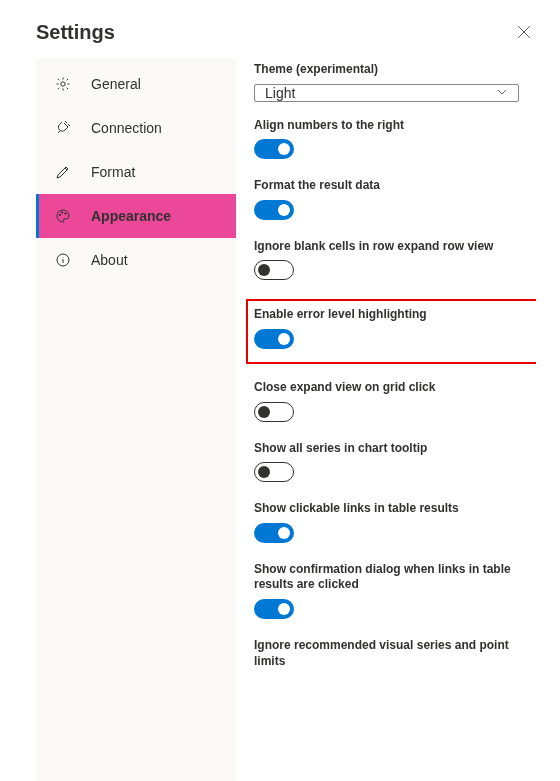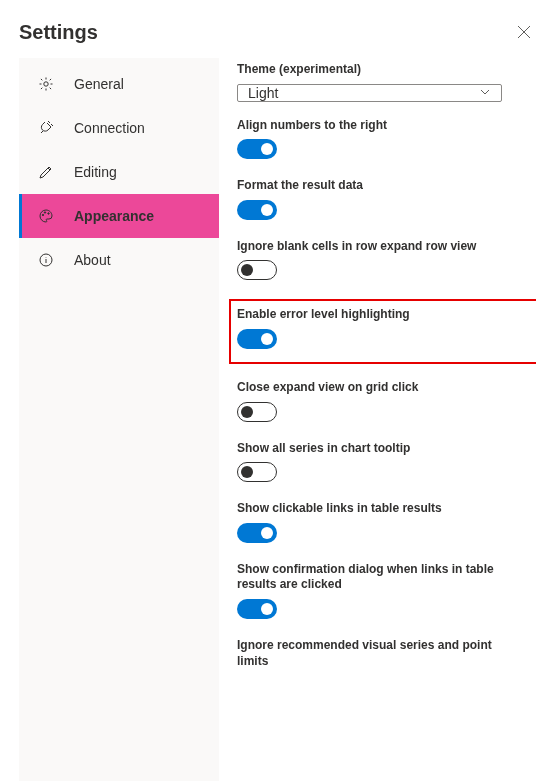--- a/index.html
+++ b/index.html
@@ -5,21 +5,21 @@
     * { box-sizing: border-box; margin: 0; padding: 0; }
     body {
       font-family: "Segoe UI", Arial, sans-serif;
       font-size: 14px;
       color: #323130;
       background: #fff;
       width: 560px;
       height: 781px;
       overflow: hidden;
     }
-    .container { display: flex; flex-direction: column; height: 100%; padding: 20px 24px 0 19px; }
+    .container { display: flex; flex-direction: column; height: 100%; padding: 20px 24px 0 36px; }
     .header { display: flex; justify-content: space-between; align-items: center; margin-bottom: 14px; }
     .title { font-size: 20px; font-weight: 600; }
     .close-btn { width: 24px; height: 24px; display: flex; align-items: center; justify-content: center; cursor: pointer; color: #605e5c; }
     .body { display: flex; flex: 1; min-height: 0; }
     .sidebar {
       flex: 0 0 200px;
       background: #faf9f8;
       padding-top: 4px;
     }
     .sidebar-item {
@@ -115,21 +115,21 @@
             </svg>
         </span>
         <span>Connection</span>
       </div>
       <div class="sidebar-item">
         <span class="icon">
           <svg width="16" height="16" viewBox="0 0 16 16" fill="none" stroke="currentColor" stroke-width="1">
               <path d="M2 14l1-3 8-8 2 2-8 8-3 1zM10 4l2 2"></path>
             </svg>
         </span>
-        <span>Editing</span>
+        <span>Format</span>
       </div>
       <div class="sidebar-item selected">
         <span class="icon">
           <svg width="16" height="16" viewBox="0 0 16 16" fill="none" stroke="currentColor" stroke-width="1">
               <path d="M8 2a6 6 0 1 0 0 12c1 0 1-1 .5-1.5S8 11 9 11h2a3 3 0 0 0 3-3c0-3.3-2.7-6-6-6z"></path>
               <circle cx="5" cy="7" r=".7" fill="currentColor"></circle>
               <circle cx="7" cy="4.5" r=".7" fill="currentColor"></circle>
               <circle cx="10.5" cy="5.5" r=".7" fill="currentColor"></circle>
             </svg>
         </span>

